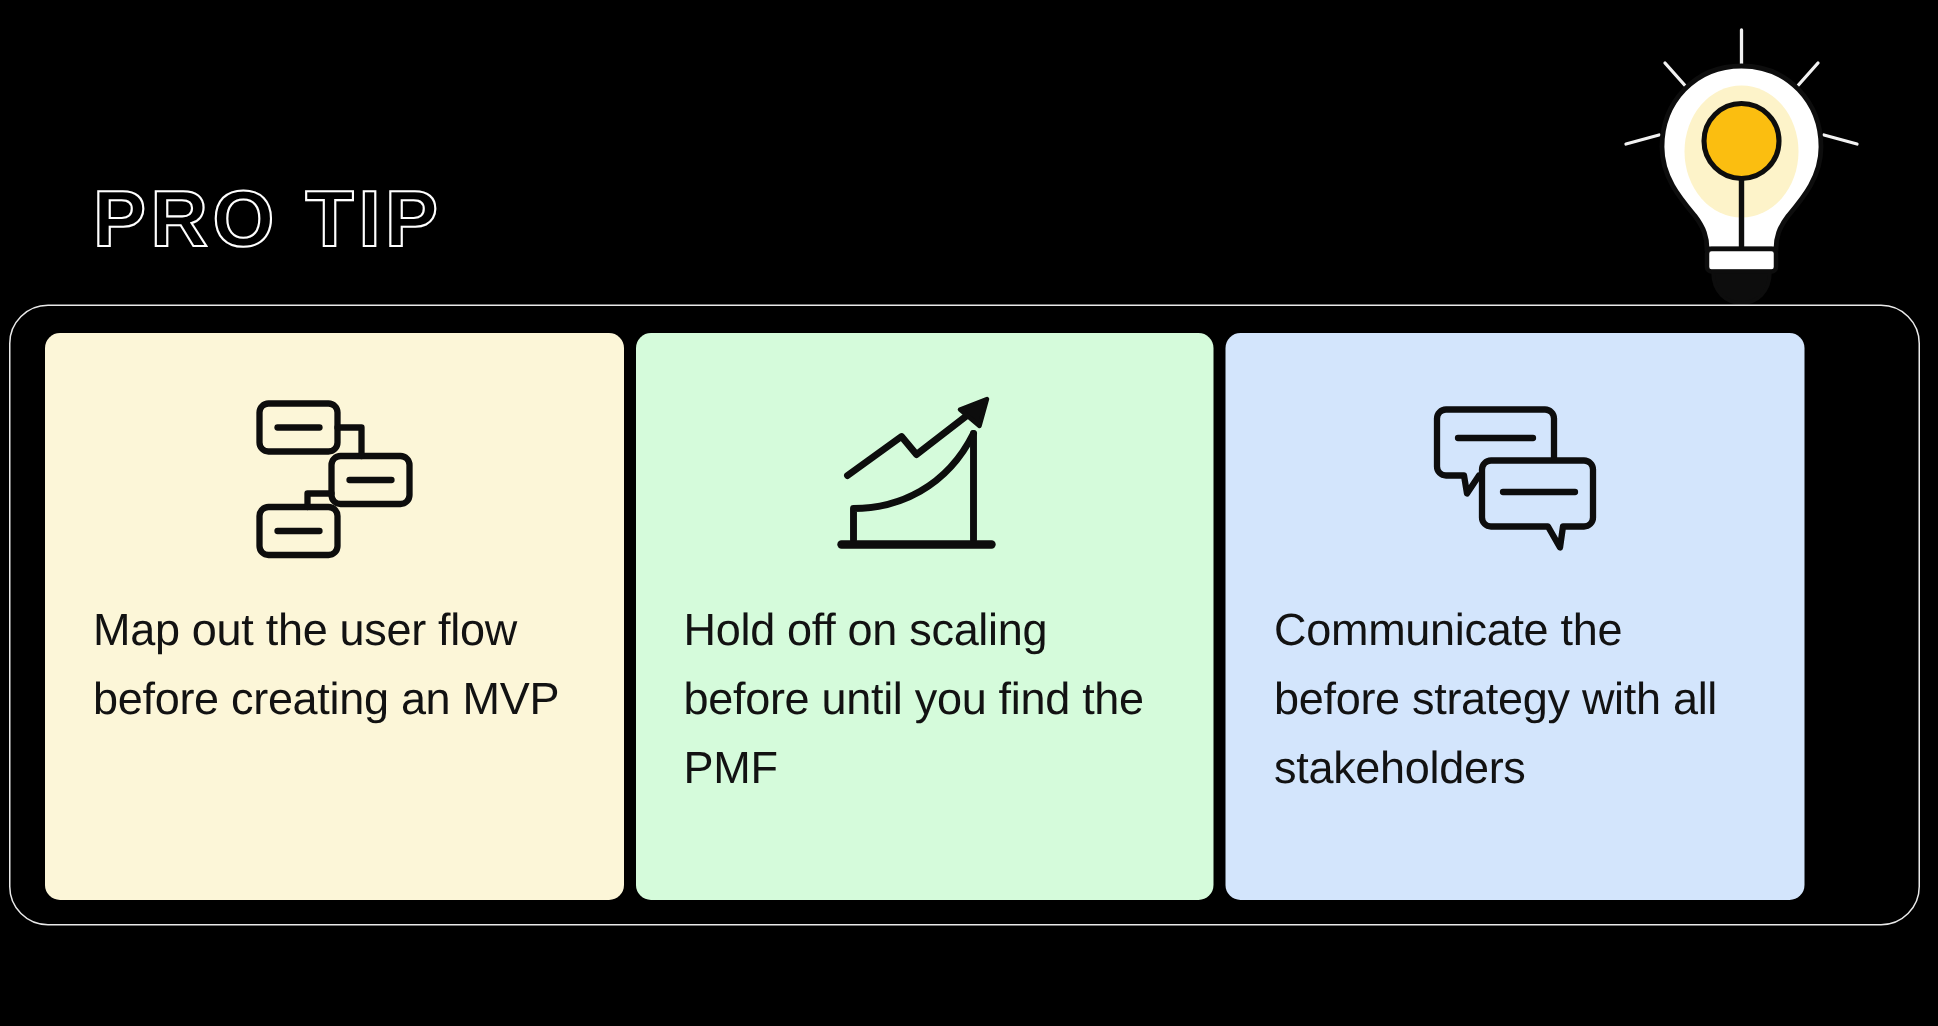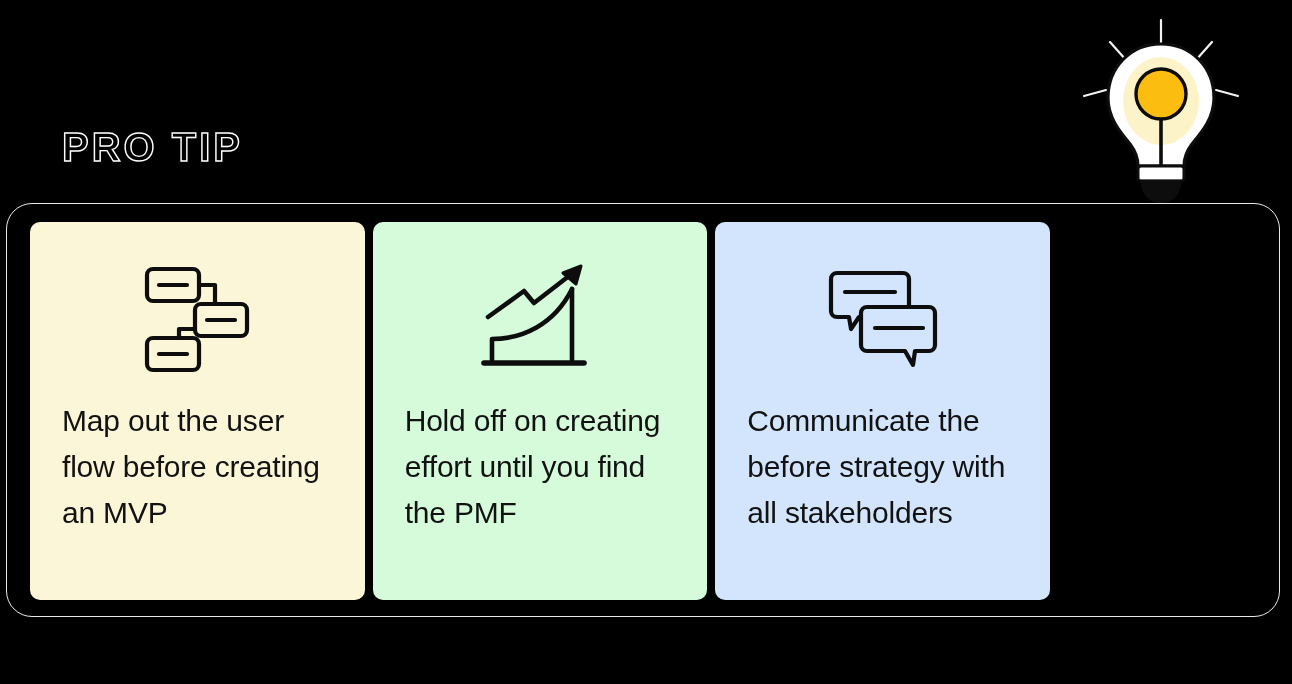--- a/index.html
+++ b/index.html
@@ -15,21 +15,21 @@
     width: 1292px;
     height: 684px;
     background: #000000;
   }
 
   
   #pro-tip-heading {
     position: absolute;
     left: 62px;
     top: 124px;
-    font-size: 40px;
+    font-size: 53px;
     font-weight: 700;
     letter-spacing: 3px;
     line-height: 46px;
     color: transparent;
     -webkit-text-stroke: 1.4px #ffffff;
     text-stroke: 1.4px #ffffff;
     white-space: nowrap;
     user-select: none;
   }
 
@@ -53,21 +53,21 @@
     border: 1.5px solid #e9e9e9;
     border-radius: 26px;
     background: transparent;
   }
 
   
   #cards-row {
     position: absolute;
     left: 30px;
     top: 222px;
-    width: 1020px;
+    width: 1173px;
     height: 378px;
     display: flex;
     gap: 8px;
   }
   .card {
     flex: 1 1 0;
     border-radius: 10px;
     display: flex;
     flex-direction: column;
     align-items: center;
@@ -154,21 +154,21 @@
     <div class="card" style="background:#D5FBDB">
       <div class="card-icon">
         <svg width="120" height="120" viewBox="0 0 120 120" xmlns="http://www.w3.org/2000/svg" fill="none" stroke="#0d0d0d" stroke-width="4.6" stroke-linecap="round" stroke-linejoin="round">
           <polyline points="8,58 44,32 54,44 98,10"></polyline>
           <path d="M83 14 L101 7 L96 25 Z" fill="#0d0d0d" stroke="#0d0d0d" stroke-width="3"></path>
           <path d="M12 101 V80 C42 80 74 66 92 30"></path>
           <line x1="92" y1="30" x2="92" y2="101"></line>
           <line x1="4" y1="104" x2="104" y2="104" stroke-width="5.6"></line>
         </svg>
       </div>
-      <div class="card-text">Hold off on creating effort until you find the PMF</div>
+      <div class="card-text">Hold off on scaling before until you find the PMF</div>
     </div>
 
     <div class="card" style="background:#D3E5FC">
       <div class="card-icon">
         <svg width="120" height="120" viewBox="0 0 120 120" xmlns="http://www.w3.org/2000/svg" fill="none" stroke="#0d0d0d" stroke-width="4.2" stroke-linecap="round" stroke-linejoin="round">
           <path d="M14 14 H80 a6 6 0 0 1 6 6 V52 a6 6 0 0 1 -6 6 H36 L28 70 L26 58 H14 a6 6 0 0 1 -6 -6 V20 a6 6 0 0 1 6 -6 Z"></path>
           <line x1="22" y1="33" x2="72" y2="33"></line>
           <path d="M44 48 H106 a6 6 0 0 1 6 6 V86 a6 6 0 0 1 -6 6 H92 L90 106 L82 92 H44 a6 6 0 0 1 -6 -6 V54 a6 6 0 0 1 6 -6 Z" fill="#D3E5FC"></path>
           <line x1="52" y1="69" x2="100" y2="69"></line>
         </svg>

